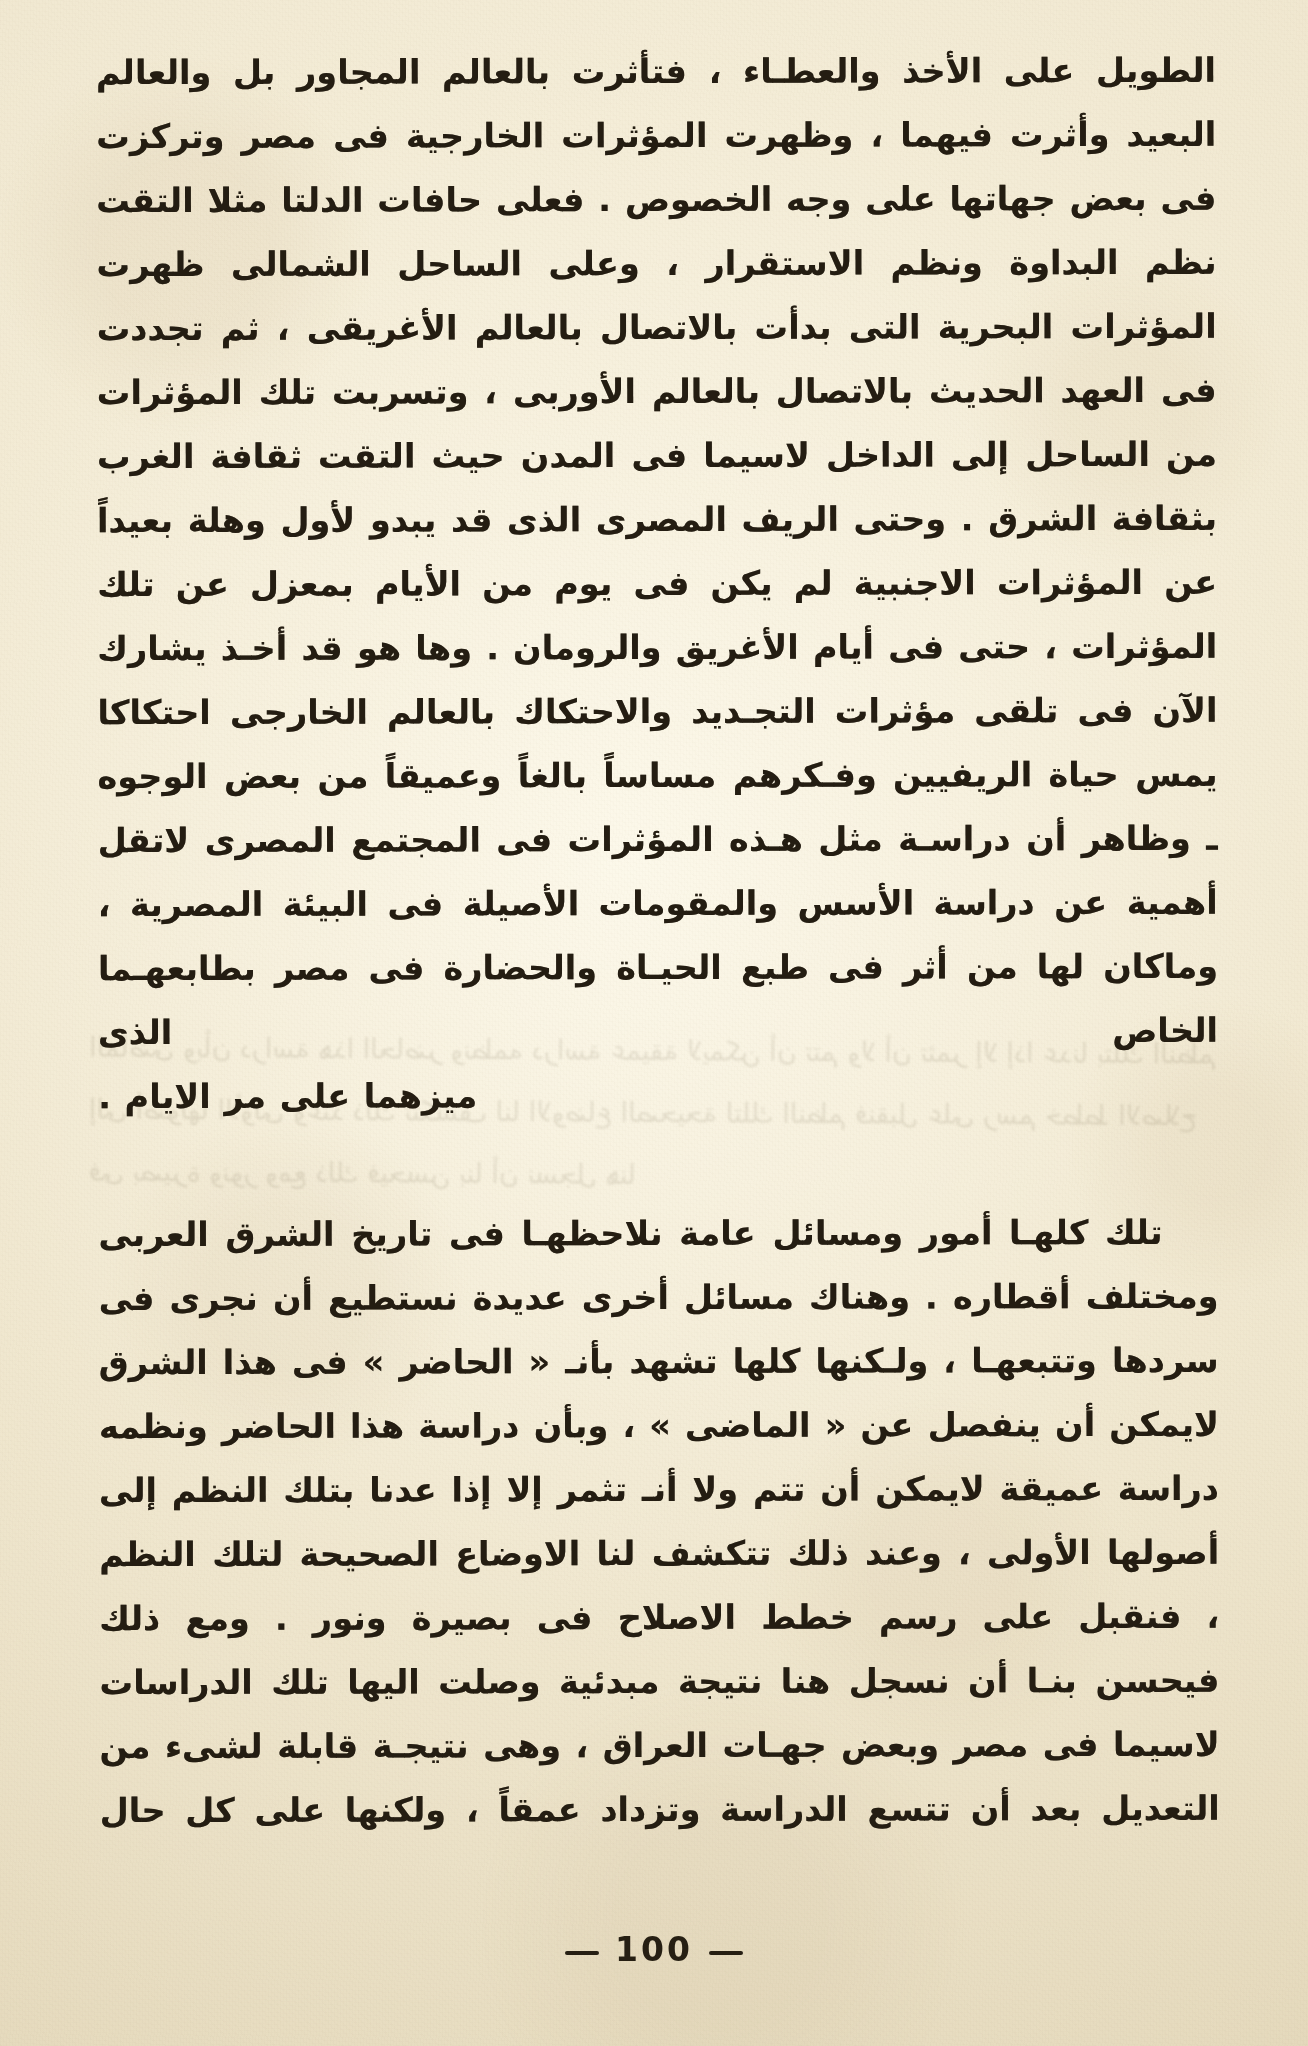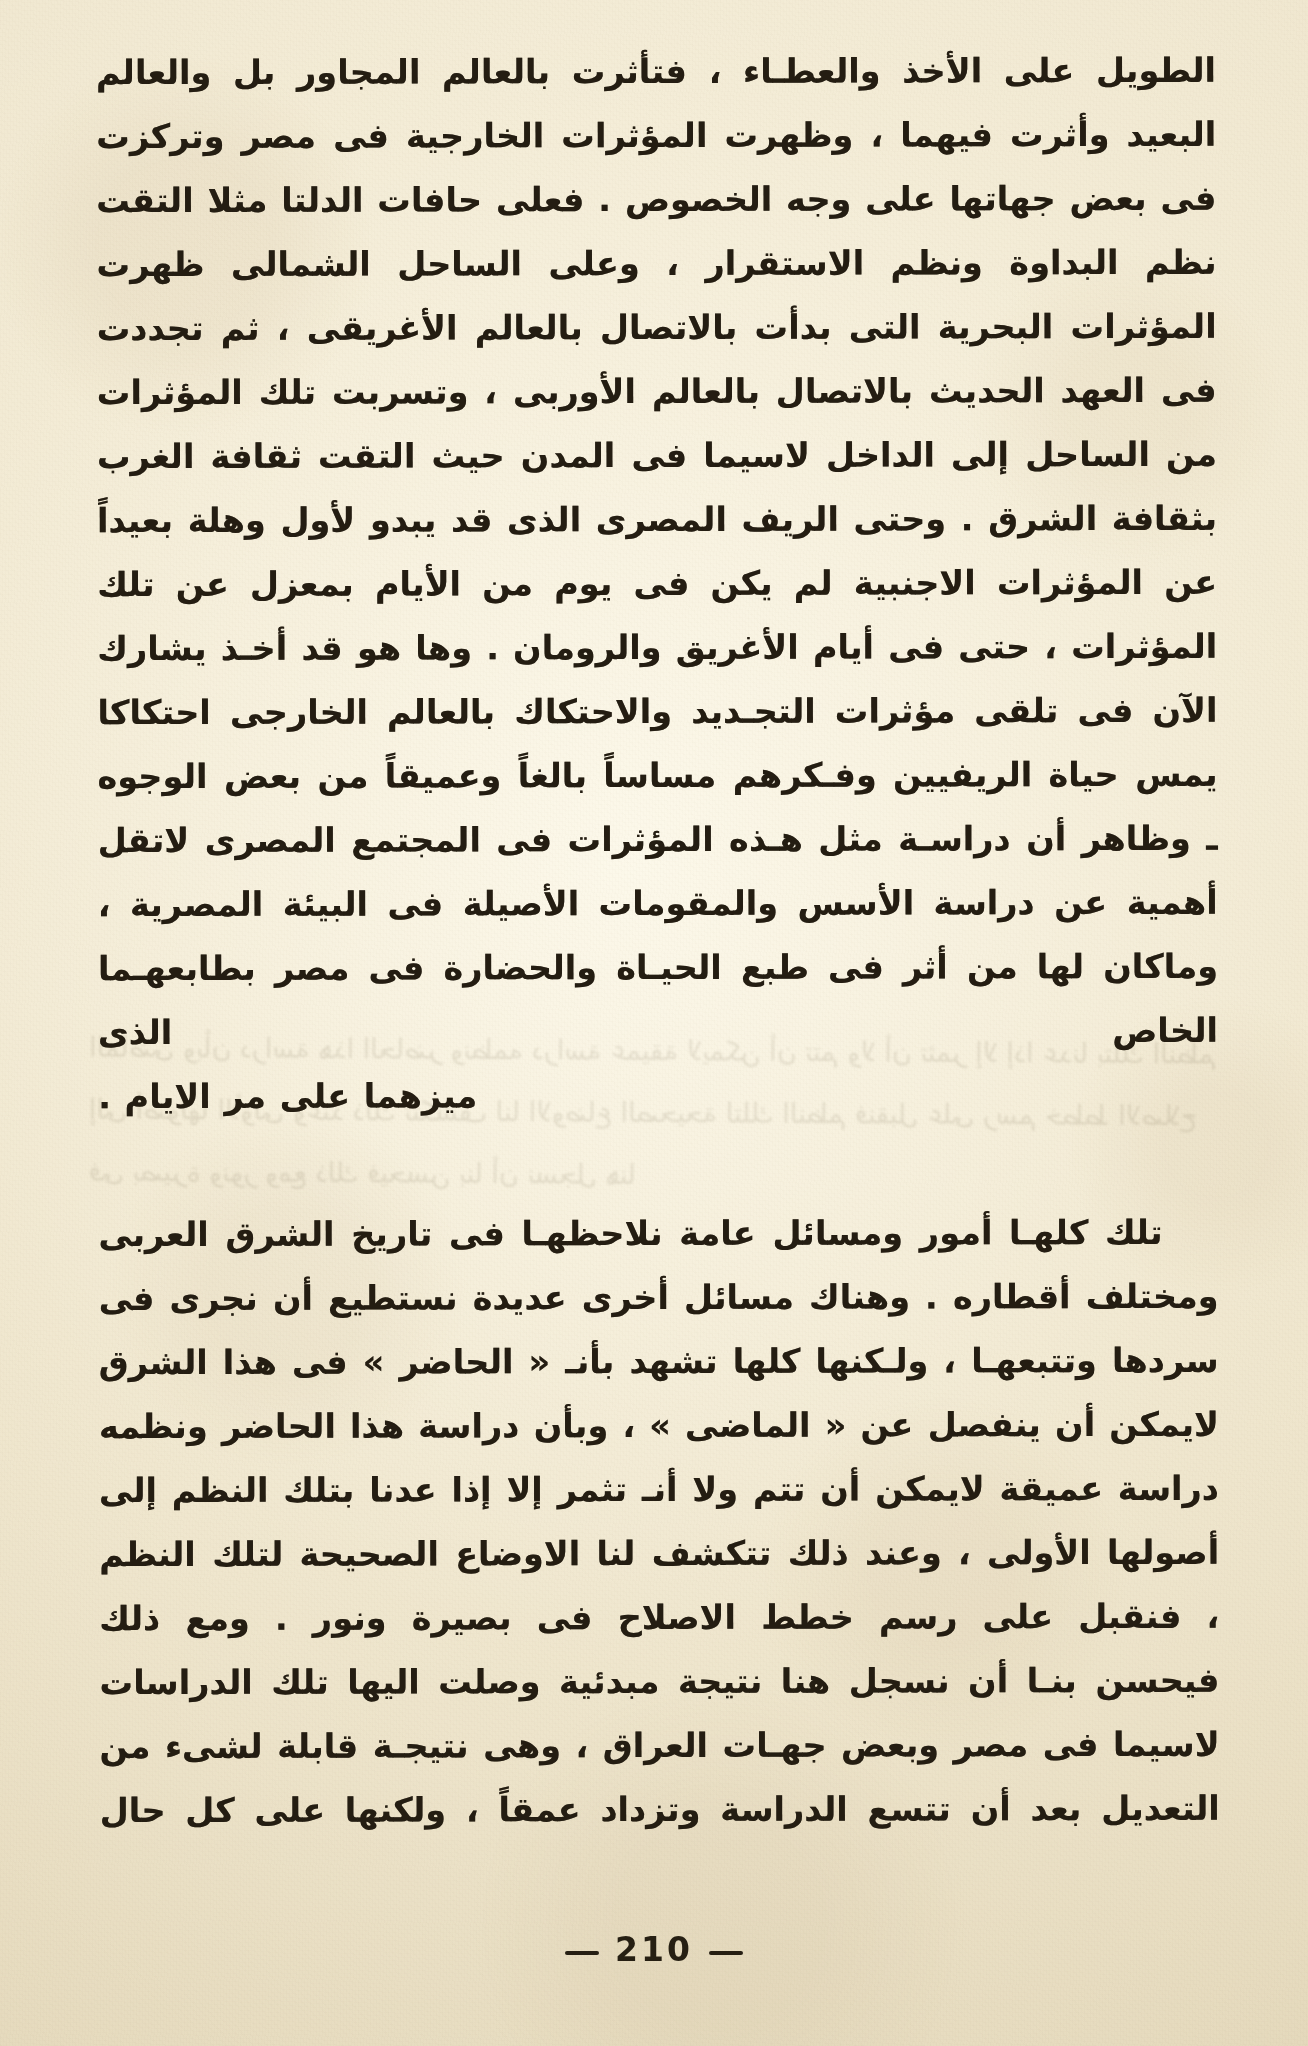--- a/index.html
+++ b/index.html
@@ -162,16 +162,16 @@
 
     <p class="para p1"><span>الطويل على الأخذ والعطـاء ، فتأثرت  بالعالم المجاور بل والعالم البعيد وأثرت فيهما ، وظهرت المؤثرات الخارجية فى مصر وتركزت  فى بعض جهاتها على وجه الخصوص . فعلى حافات الدلتا مثلا التقت نظم البداوة ونظم الاستقرار ، وعلى الساحل الشمالى ظهرت المؤثرات  البحرية التى بدأت بالاتصال بالعالم  الأغريقى ، ثم تجددت فى العهد الحديث بالاتصال بالعالم الأوربى ، وتسربت تلك  المؤثرات من الساحل إلى الداخل لاسيما فى المدن حيث التقت ثقافة الغرب بثقافة الشرق . وحتى الريف المصرى الذى قد يبدو لأول وهلة  بعيداً عن  المؤثرات  الاجنبية لم يكن فى يوم من الأيام بمعزل عن تلك المؤثرات ، حتى فى أيام الأغريق والرومان . وها هو قد أخـذ يشارك الآن فى تلقى مؤثرات التجـديد والاحتكاك بالعالم الخارجى احتكاكا يمس حياة الريفيين وفـكرهم مساساً بالغاً وعميقاً من بعض الوجوه ـ وظاهر أن دراسـة مثل هـذه المؤثرات فى المجتمع المصرى لاتقل أهمية عن دراسة الأسس والمقومات الأصيلة فى البيئة المصرية ، وماكان لها من أثر فى طبع الحيـاة والحضارة فى مصر بطابعهـما الخاص الذى</span><span class="tail">ميزهما على مر الايام .</span></p>
 
     <div class="gap"></div>
 
     <p class="para p2"><span>تلك كلهـا أمور ومسائل عامة نلاحظهـا فى تاريخ الشرق العربى ومختلف أقطاره . وهناك مسائل أخرى عديدة نستطيع أن نجرى فى سردها وتتبعهـا ، ولـكنها كلها تشهد بأنـ « الحاضر » فى هذا الشرق لايمكن أن ينفصل عن « الماضى » ، وبأن دراسة هذا  الحاضر ونظمه دراسة عميقة لايمكن أن تتم ولا أنـ تثمر إلا إذا عدنا بتلك النظم إلى أصولها الأولى ، وعند ذلك تتكشف لنا الاوضاع الصحيحة لتلك النظم ، فنقبل على رسم خطط الاصلاح فى بصيرة ونور . ومع ذلك فيحسن بنـا أن نسجل هنا نتيجة مبدئية وصلت اليها تلك الدراسات لاسيما فى مصر وبعض جهـات العراق ، وهى نتيجـة قابلة لشىء من التعديل بعد أن تتسع الدراسة وتزداد عمقاً ، ولكنها على كل حال</span></p>
 
   </div>
 
   <div class="folio">
-    <span class="dash"></span><span class="num">210</span><span class="dash"></span>
+    <span class="dash"></span><span class="num">100</span><span class="dash"></span>
   </div>
 
 </div>
 
 </body></html>

